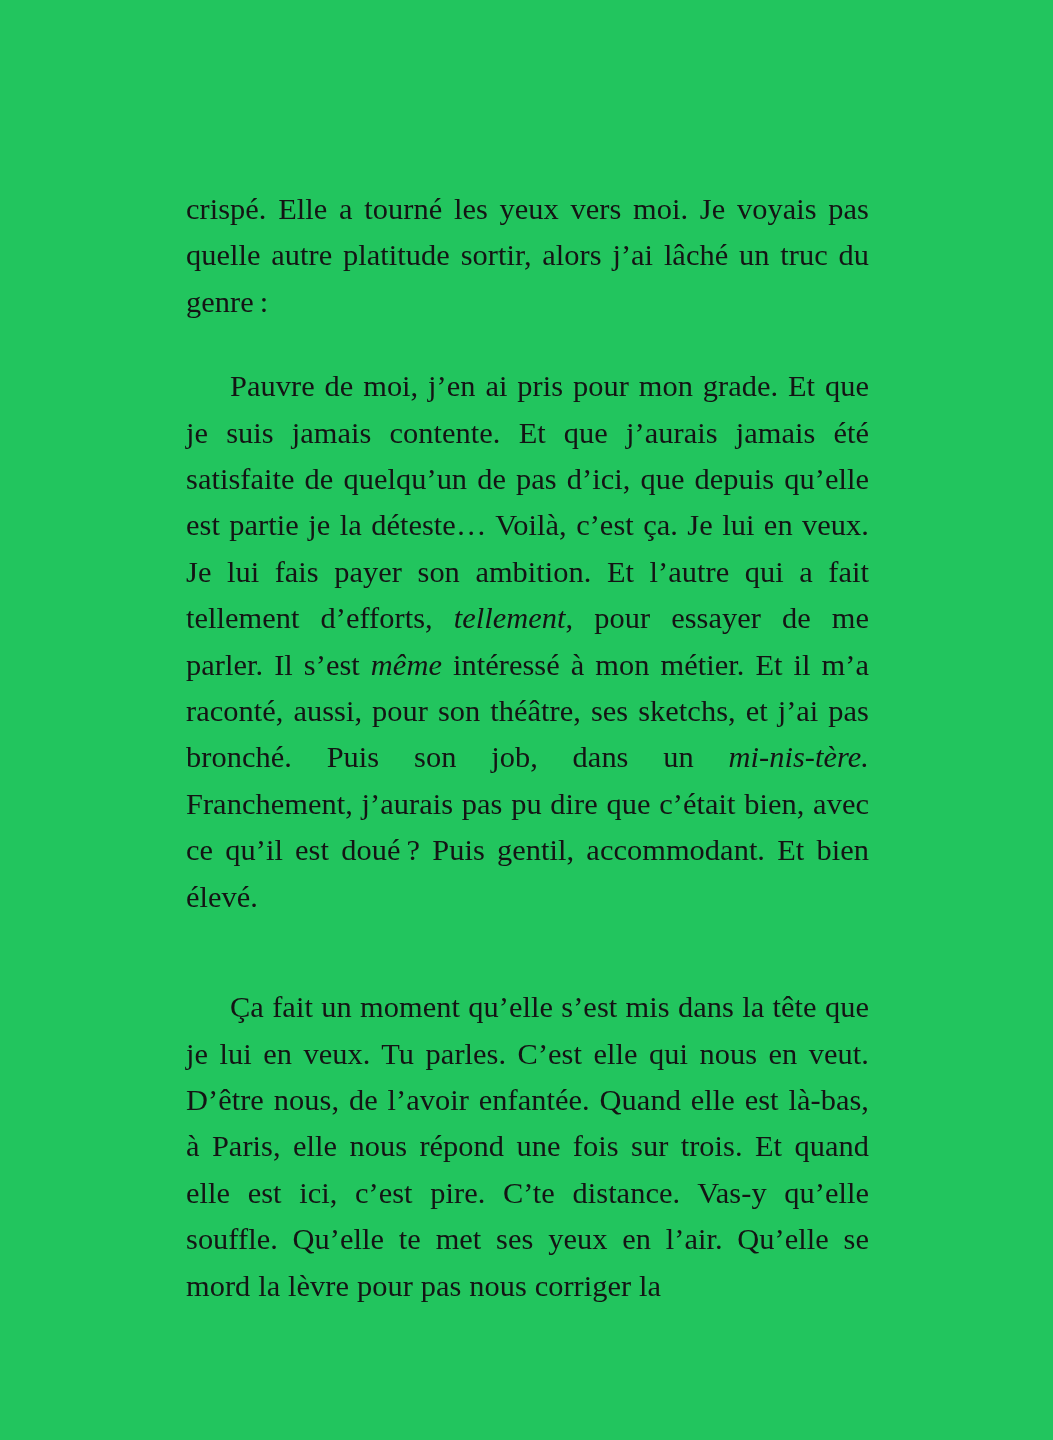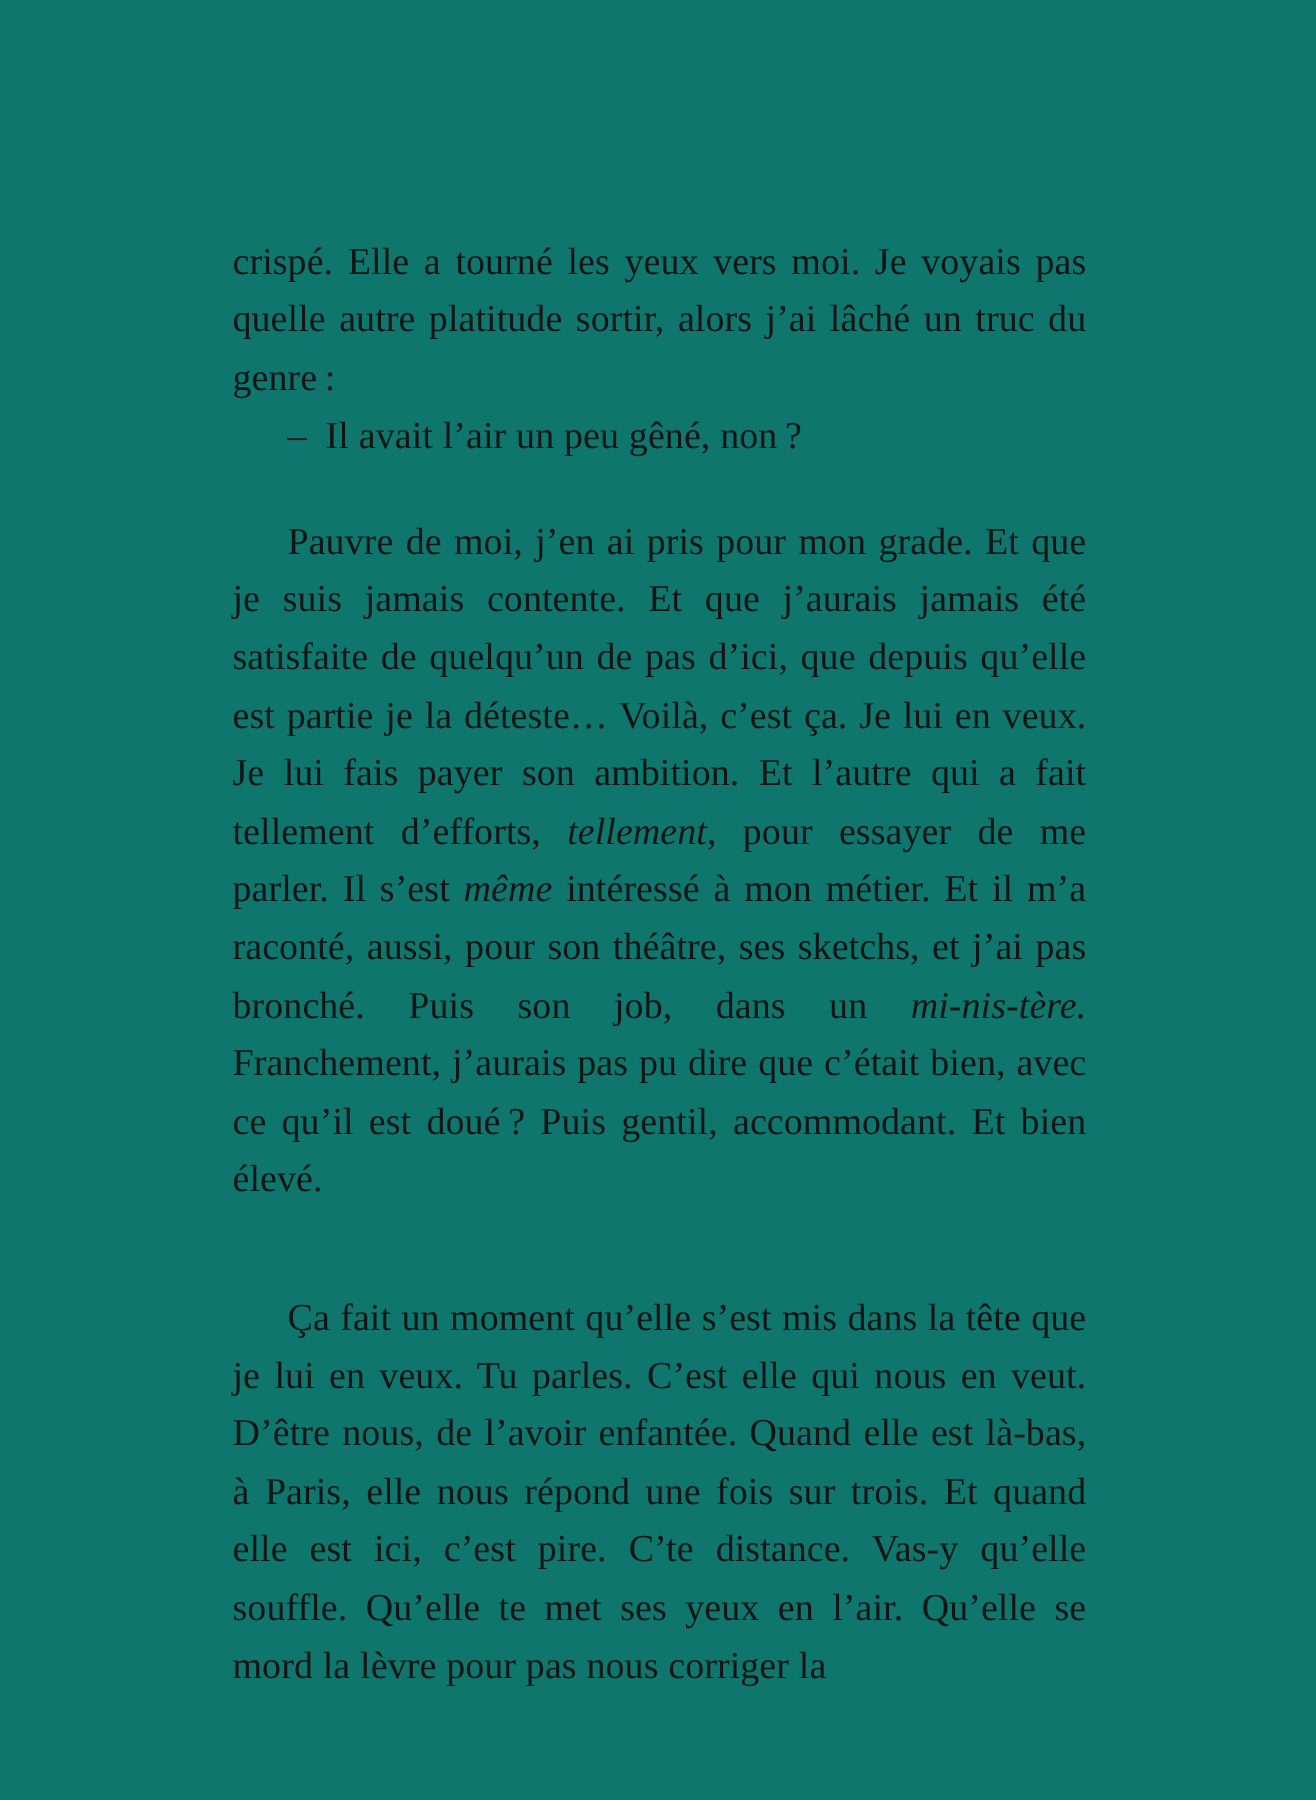--- a/index.html
+++ b/index.html
@@ -14,21 +14,21 @@
     position: relative;
     overflow: hidden;
     font-family: "Liberation Serif", "DejaVu Serif", serif;
     color: #141414;
     -webkit-font-smoothing: antialiased;
   }
 
   .page {
     position: absolute;
     inset: 0;
-    background: #0f766e;
+    background: #22c55e;
   }
 
   
   .text-block {
     position: absolute;
     left: 186px;
     top: 186px;
     width: 683px;
   }
 
@@ -79,21 +79,20 @@
 </style>
 </head>
 <body style="background: rgb(255, 255, 255); color: rgb(20, 20, 20);">
 
 <div class="page">
 
   <div class="text-block">
 
     <p class="para cont">crispé. Elle a tourné les yeux vers moi. Je voyais pas quelle autre platitude sortir, alors j’ai lâché un truc du genre :</p>
 
-    <p class="para dialogue">– Il avait l’air un peu gêné, non ?</p>
 
     <p class="para indent">Pauvre de moi, j’en ai pris pour mon grade. Et que je suis jamais contente. Et que j’aurais jamais été satisfaite de quelqu’un de pas d’ici, que depuis qu’elle est partie je la déteste… Voilà, c’est ça. Je lui en veux. Je lui fais payer son ambition. Et l’autre qui a fait tellement d’efforts, <em class="ital">tellement</em>, pour essayer de me parler. Il s’est <em class="ital">même</em> intéressé à mon métier. Et il m’a raconté, aussi, pour son théâtre, ses sketchs, et j’ai pas bronché. Puis son job, dans un <em class="ital">mi-nis-tère.</em> Franchement, j’aurais pas pu dire que c’était bien, avec ce qu’il est doué ? Puis gentil, accommodant. Et bien élevé.</p>
 
     <p class="para indent gap-before">Ça fait un moment qu’elle s’est mis dans la tête que je lui en veux. Tu parles. C’est elle qui nous en veut. D’être nous, de l’avoir enfantée. Quand elle est là-bas, à Paris, elle nous répond une fois sur trois. Et quand elle est ici, c’est pire. C’te distance. Vas-y qu’elle souffle. Qu’elle te met ses yeux en l’air. Qu’elle se mord la lèvre pour pas nous corriger la</p>
 
   </div>
 
 
 </div>
 

